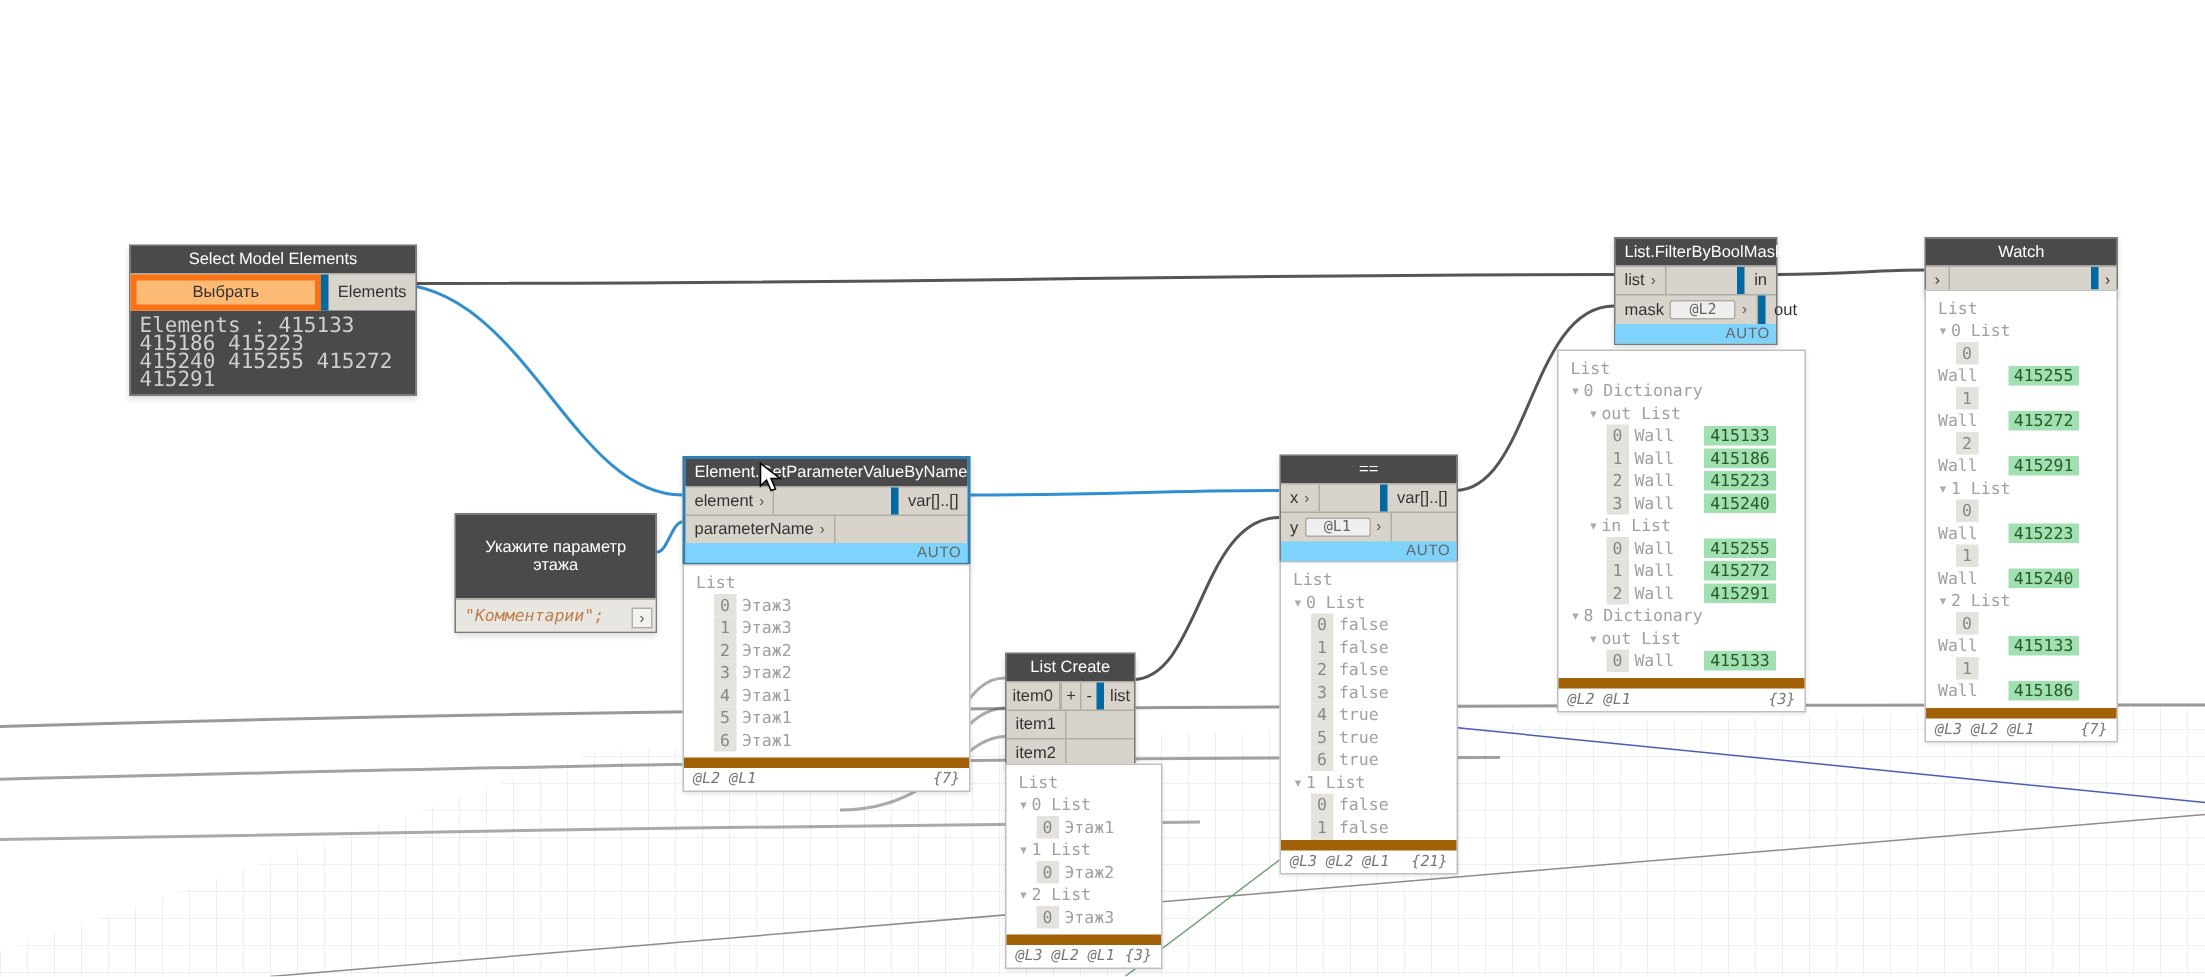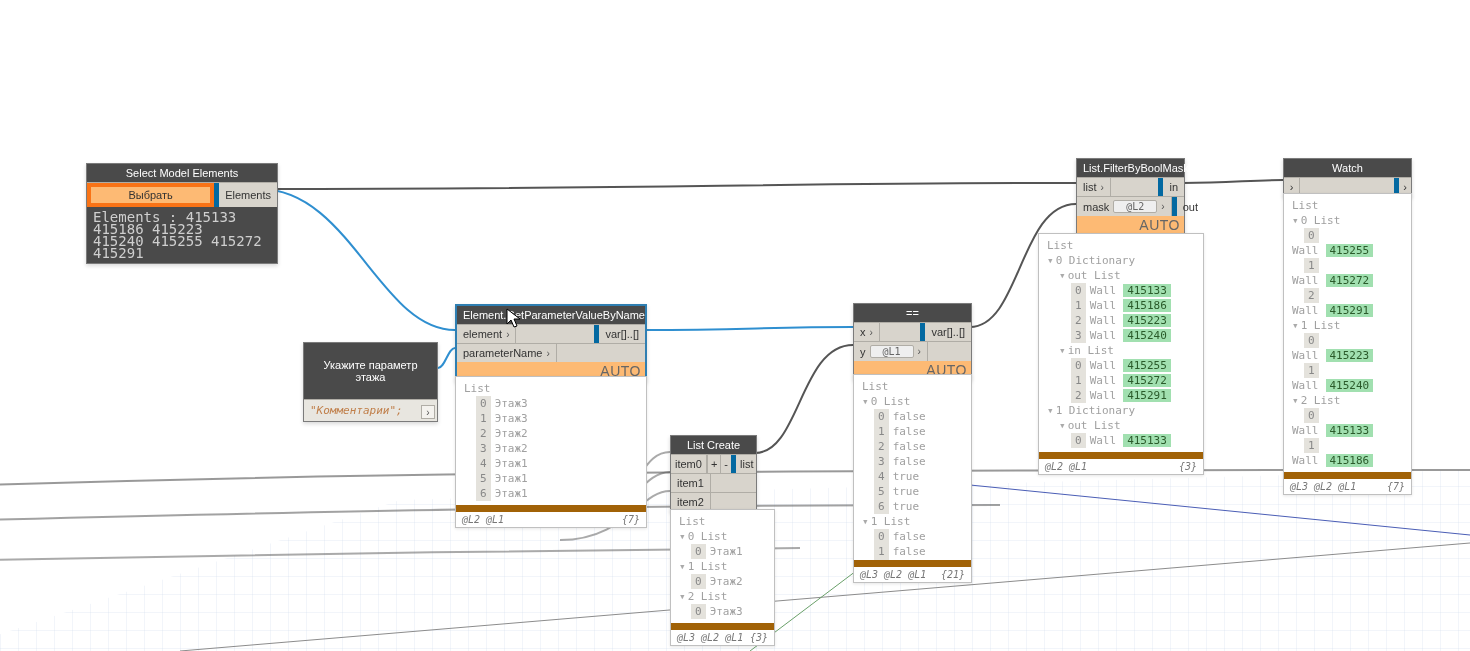--- a/index.html
+++ b/index.html
@@ -9,36 +9,36 @@
   svg.wires{position:absolute;left:0;top:0;width:1470px;height:651px;pointer-events:none}
   .node{position:absolute;border:1px solid #7b7b7b;background:#d8d4cc;box-shadow:0 2px 4px rgba(0,0,0,.15);font-size:11px;color:#333}
   .node.sel{border:2px solid #2f7fb2}
   .node .hdr{background:#4a4a4a;color:#fff;text-align:center;padding:3px 6px;font-size:11px}
   .portrow{display:flex;align-items:stretch;border-top:1px solid #b0ada6}
   .port{padding:3px 6px;color:#333;display:flex;align-items:center;gap:4px}
   .port.in{border-right:1px solid #b0ada6}
   .port.out{margin-left:auto;border-left:5px solid #0369a1}
   .port .chev{font-size:10px;color:#555}
   .lbox{background:#efefef;border:1px solid #b0ada6;border-radius:2px;padding:0 12px;font-size:10px;color:#666}
-  .footer{display:flex;justify-content:flex-end;background:#fdba74;padding:1px 4px;font-size:14px;color:#666;letter-spacing:.5px}
+  .footer{display:flex;justify-content:flex-end;background:#7dd3fc;padding:1px 4px;font-size:10px;color:#666;letter-spacing:.5px}
   .btn{background:#fdba74;border:4px solid #f97316;color:#333;text-align:center;padding:2px 6px}
 
   .grpnote{position:absolute;background:#d8d4cc;border:1px solid #7b7b7b;box-shadow:0 2px 4px rgba(0,0,0,.15)}
   .grpnote .ghdr{background:#4a4a4a;color:#fff;text-align:center;padding:16px 6px;font-size:11px}
   .grpnote .codebody{background:#e8e6e0;border-top:1px solid #b0ada6;padding:4px 6px;font-family:Consolas,monospace;color:#c07f4a;font-style:italic}
   .grpnote .outp{position:absolute;right:2px;bottom:2px;border:1px solid #b0ada6;background:#f4f2ee;width:14px;height:14px;display:flex;align-items:center;justify-content:center;color:#555;font-size:10px}
 
   .preview{position:absolute;background:#fff;border:1px solid #c0c0c0;box-shadow:0 1px 3px rgba(0,0,0,.1);font-family:Consolas,monospace;font-size:11px;color:#a0a0a0}
   .preview .pbody{padding:4px 8px;line-height:15px}
   .preview .pfoot{display:flex;justify-content:space-between;border-top:7px solid #a16207;padding:2px 6px;font-size:10px;color:#777;font-style:italic}
   .idx{display:inline-block;background:#e4e2dc;color:#888;padding:0 4px;margin-right:4px;min-width:14px;text-align:right}
   .tree-indent{display:inline-block;width:12px}
   .key{color:#a0a0a0}
   .tog{color:#aaa;margin-right:2px}
-  .val-green{background:#a1e0b0;color:#2a5a2a;padding:0 4px;margin-left:7px}
+  .val-green{background:#a1e0b0;color:#2a5a2a;padding:0 4px;margin-left:20px}
   .mono{font-family:Consolas,monospace}
 
   .sme .ebody{background:#4a4a4a;color:#cfcfcf;font-family:Consolas,monospace;font-size:14px;padding:4px 6px;line-height:12px}
 
   .cursor{position:absolute;width:16px;height:22px;pointer-events:none;z-index:50}
 </style>
 </head>
 <body>
 <div class="canvas">
 
@@ -229,21 +229,21 @@
         <div><span class="tog">▾</span><span class="key">0 Dictionary</span></div>
         <div><span class="tree-indent"></span><span class="tog">▾</span><span class="key">out List</span></div>
         <div><span class="tree-indent"></span><span class="tree-indent"></span><span class="idx">0</span><span class="key">Wall</span><span class="val-green">415133</span></div>
         <div><span class="tree-indent"></span><span class="tree-indent"></span><span class="idx">1</span><span class="key">Wall</span><span class="val-green">415186</span></div>
         <div><span class="tree-indent"></span><span class="tree-indent"></span><span class="idx">2</span><span class="key">Wall</span><span class="val-green">415223</span></div>
         <div><span class="tree-indent"></span><span class="tree-indent"></span><span class="idx">3</span><span class="key">Wall</span><span class="val-green">415240</span></div>
         <div><span class="tree-indent"></span><span class="tog">▾</span><span class="key">in List</span></div>
         <div><span class="tree-indent"></span><span class="tree-indent"></span><span class="idx">0</span><span class="key">Wall</span><span class="val-green">415255</span></div>
         <div><span class="tree-indent"></span><span class="tree-indent"></span><span class="idx">1</span><span class="key">Wall</span><span class="val-green">415272</span></div>
         <div><span class="tree-indent"></span><span class="tree-indent"></span><span class="idx">2</span><span class="key">Wall</span><span class="val-green">415291</span></div>
-        <div><span class="tog">▾</span><span class="key">1 Dictionary</span></div>
+        <div><span class="tog">▾</span><span class="key">8 Dictionary</span></div>
         <div><span class="tree-indent"></span><span class="tog">▾</span><span class="key">out List</span></div>
         <div><span class="tree-indent"></span><span class="tree-indent"></span><span class="idx">0</span><span class="key">Wall</span><span class="val-green">415133</span></div>
       </div>
   <div class="pfoot">
         <span>@L2 @L1</span>
         <span>{3}</span>
       </div>
 </div>
 
 <div class="node" style="left:1283px;top:158px;width:129px">

